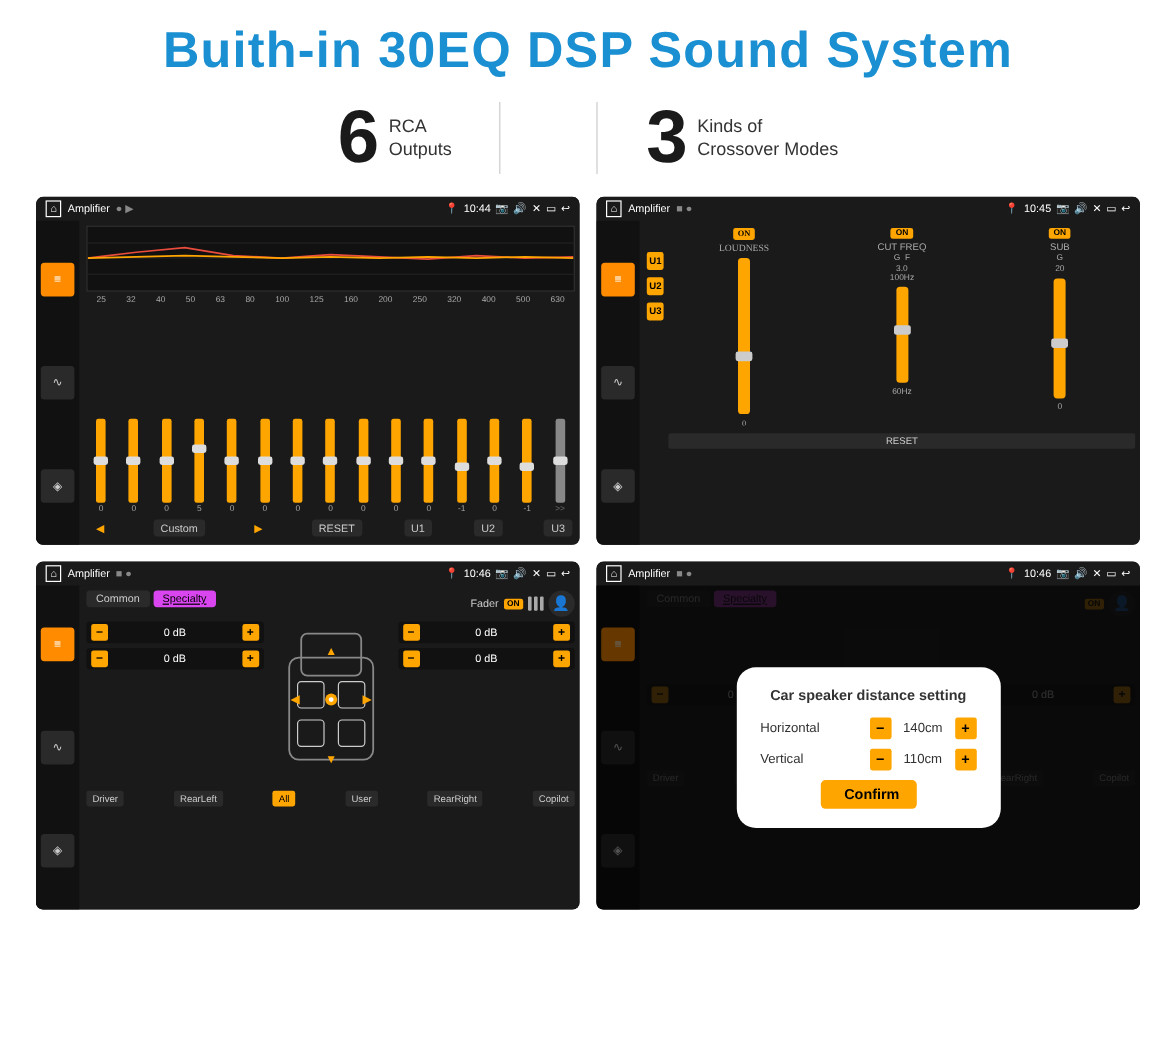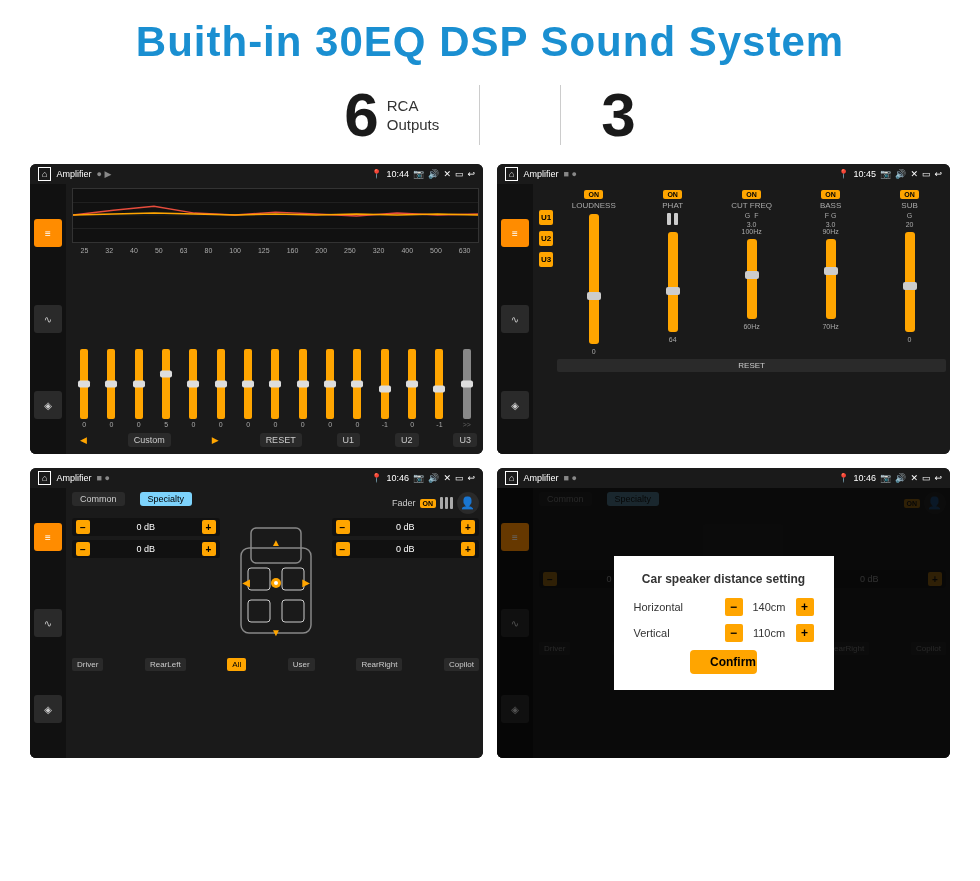--- a/index.html
+++ b/index.html
@@ -301,35 +301,36 @@
       gap: 2px;
     }
 
     .fader-main {
       flex: 1;
       padding: 4px;
     }
 
     .tab-row {
       display: flex;
-      gap: 15px;
+      gap: 3px;
       margin-bottom: 6px;
     }
 
     .tab-btn {
       background: #2a2a2a;
       color: #ccc;
       font-size: 9px;
       padding: 2px 8px;
       border-radius: 3px;
     }
 
     .tab-btn.active {
-      background: #7dd3fc;
+      background: #d946ef;
       color: #000;
+      text-decoration: underline;
     }
 
     .fader-content {
       display: flex;
       gap: 6px;
     }
 
     .fader-left {
       flex: 1;
       display: flex;
@@ -414,21 +415,21 @@
       bottom: 0;
       background: rgba(0,0,0,0.6);
       display: flex;
       align-items: center;
       justify-content: center;
       z-index: 10;
     }
 
     .modal-box {
       background: #fff;
-      border-radius: 0;
+      border-radius: 16px;
       padding: 16px 20px;
       width: 220px;
     }
 
     .modal-title {
       font-size: 12px;
       color: #333;
       text-align: center;
       margin-bottom: 12px;
       font-weight: bold;
@@ -477,21 +478,21 @@
       background: #ffa500;
       color: #000;
       font-size: 12px;
       font-weight: bold;
       text-align: center;
       padding: 5px 20px;
       border-radius: 4px;
       margin: 8px auto 0;
       display: block;
       cursor: pointer;
-      width: 67px;
+      width: 80px;
     }
 
     .fader-on {
       background: #ffa500;
       color: #000;
       font-size: 7px;
       font-weight: bold;
       padding: 1px 3px;
       border-radius: 2px;
     }
@@ -522,20 +523,24 @@
         <span>RCA</span>
         <span>Outputs</span>
       </span>
     </div>
     <div class="stat-divider"></div>
     <div class="stat-item">
     </div>
     <div class="stat-divider"></div>
     <div class="stat-item">
       <span class="stat-number">3</span>
+      <span class="stat-text">
+        <span>Kinds of</span>
+        <span>Crossover Modes</span>
+      </span>
     </div>
   </div>
 
   <div class="screenshots-grid">
 
     <div class="screenshot-box">
       <div class="status-bar">
         <div class="status-left">
           <span style="border:1.5px solid #fff;padding:1px 3px;font-size:9px;">⌂</span>
           <span>Amplifier</span>
@@ -720,61 +725,38 @@
           <div style="display:flex;gap:4px;flex:1;">
 
             <div style="display:flex;flex-direction:column;gap:6px;padding-top:20px;">
               <div class="preset-btn">U1</div>
               <div class="preset-btn">U2</div>
               <div class="preset-btn">U3</div>
             </div>
 
             <div style="flex:1;display:flex;flex-direction:column;">
               <div style="display:flex;gap:6px;justify-content:space-around;">
-                <div style="display:flex;flex-direction:column;align-items:center;flex:1;">
+                <div style="display:flex;flex-direction:column;align-items:center;flex:1;font-family:Liberation Serif, serif;">
                   <span class="on-badge">ON</span>
                   <span class="col-label">LOUDNESS</span>
                   <div class="vert-slider" style="height:130px;">
                     <div class="vert-thumb" style="top:60%;"></div>
                   </div>
                   <span style="font-size:7px;color:#aaa;">0</span>
-                </div>
-                <div style="display:flex;flex-direction:column;align-items:center;flex:1;">
-                  <span class="on-badge">ON</span>
-                  <span class="col-label">PHAT</span>
-                  <div style="display:flex;gap:3px;margin:3px 0;">
-                    <div style="width:4px;height:12px;background:#ccc;border-radius:1px;"></div>
-                    <div style="width:4px;height:12px;background:#ccc;border-radius:1px;"></div>
-                  </div>
-                  <div class="vert-slider" style="height:100px;">
-                    <div class="vert-thumb" style="top:55%;"></div>
-                  </div>
-                  <span style="font-size:7px;color:#aaa;">64</span>
                 </div>
                 <div style="display:flex;flex-direction:column;align-items:center;flex:1;">
                   <span class="on-badge">ON</span>
                   <span class="col-label">CUT FREQ</span>
                   <span style="font-size:7px;color:#aaa;margin:2px 0;">G&nbsp;&nbsp;F</span>
                   <span style="font-size:7px;color:#aaa;">3.0</span>
                   <span style="font-size:7px;color:#aaa;">100Hz</span>
                   <div class="vert-slider" style="height:80px;">
                     <div class="vert-thumb" style="top:40%;"></div>
                   </div>
                   <span style="font-size:7px;color:#aaa;">60Hz</span>
-                </div>
-                <div style="display:flex;flex-direction:column;align-items:center;flex:1;">
-                  <span class="on-badge">ON</span>
-                  <span class="col-label">BASS</span>
-                  <span style="font-size:7px;color:#aaa;margin:2px 0;">F&nbsp;G</span>
-                  <span style="font-size:7px;color:#aaa;">3.0</span>
-                  <span style="font-size:7px;color:#aaa;">90Hz</span>
-                  <div class="vert-slider" style="height:80px;">
-                    <div class="vert-thumb" style="top:35%;"></div>
-                  </div>
-                  <span style="font-size:7px;color:#aaa;">70Hz</span>
                 </div>
                 <div style="display:flex;flex-direction:column;align-items:center;flex:1;">
                   <span class="on-badge">ON</span>
                   <span class="col-label">SUB</span>
                   <span style="font-size:7px;color:#aaa;margin:2px 0;">G</span>
                   <span style="font-size:7px;color:#aaa;">20</span>
                   <div class="vert-slider" style="height:100px;">
                     <div class="vert-thumb" style="top:50%;"></div>
                   </div>
                   <span style="font-size:7px;color:#aaa;">0</span>

